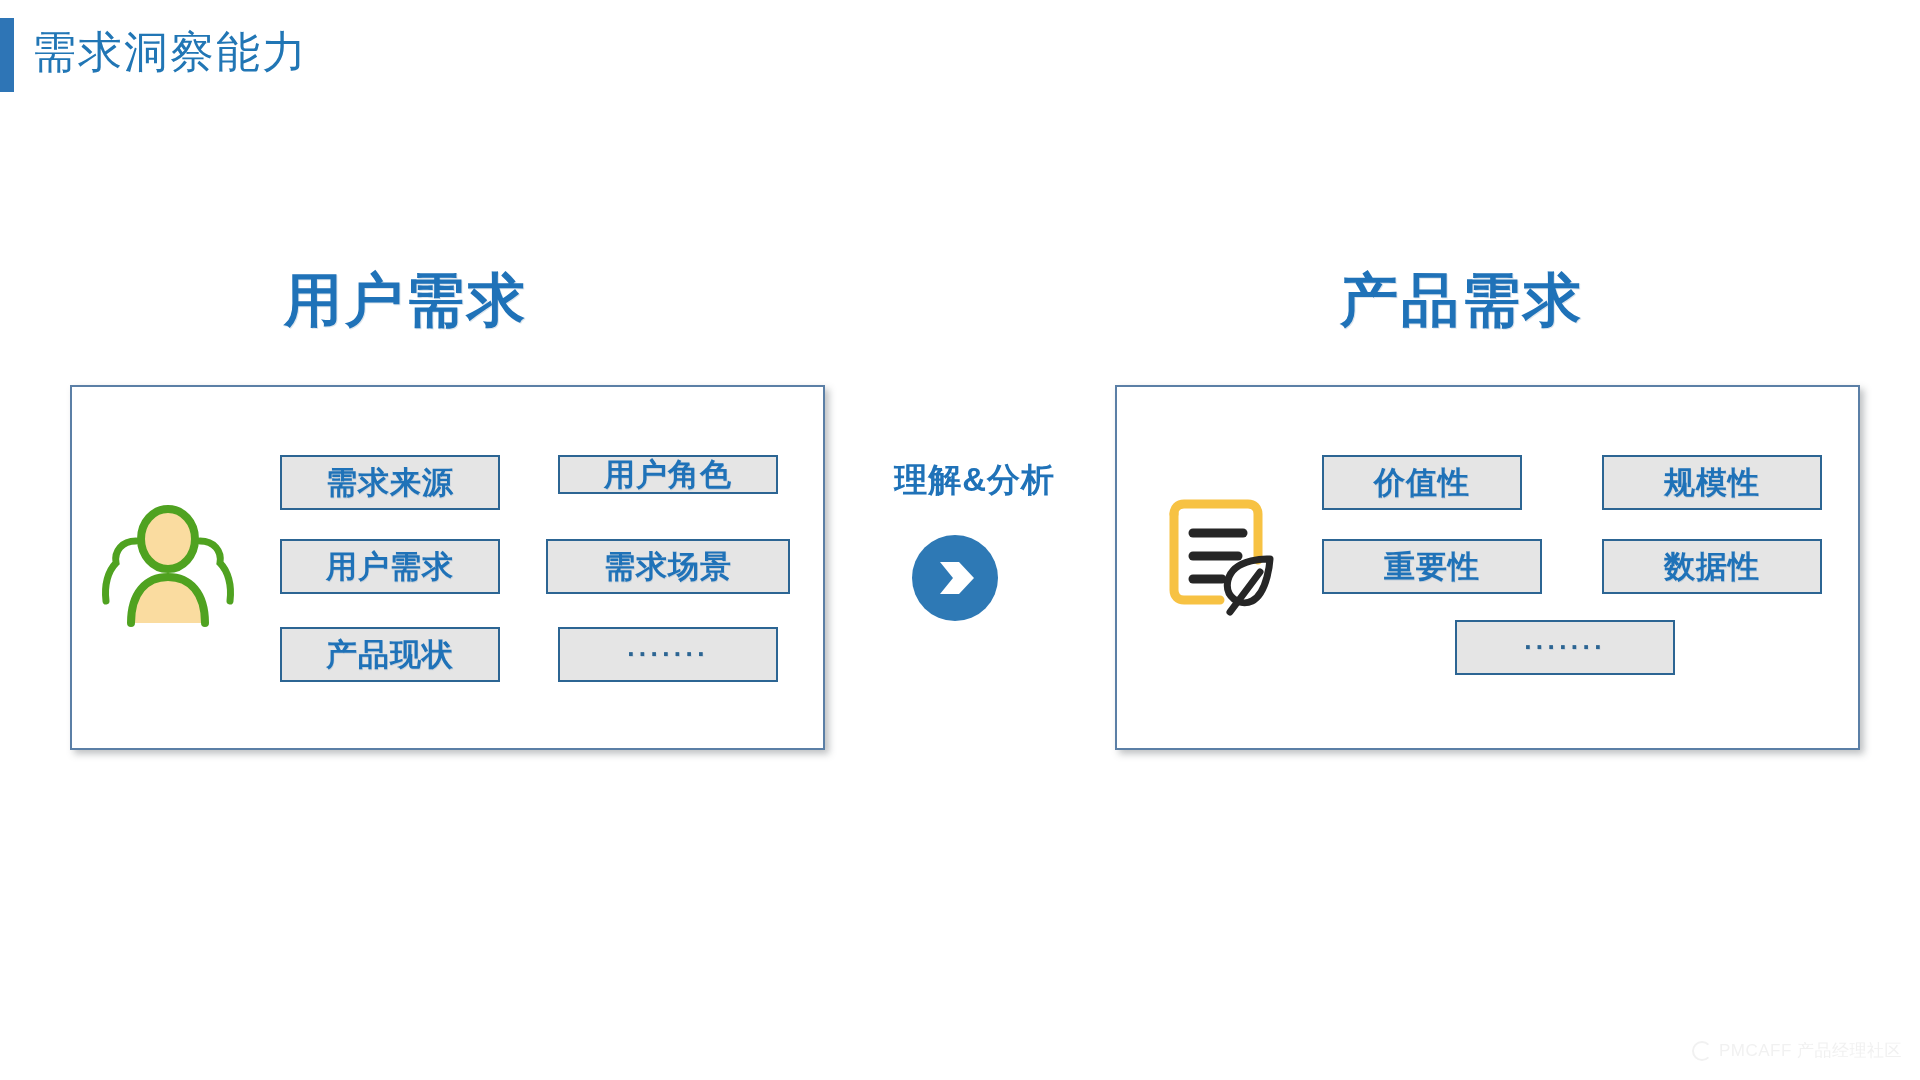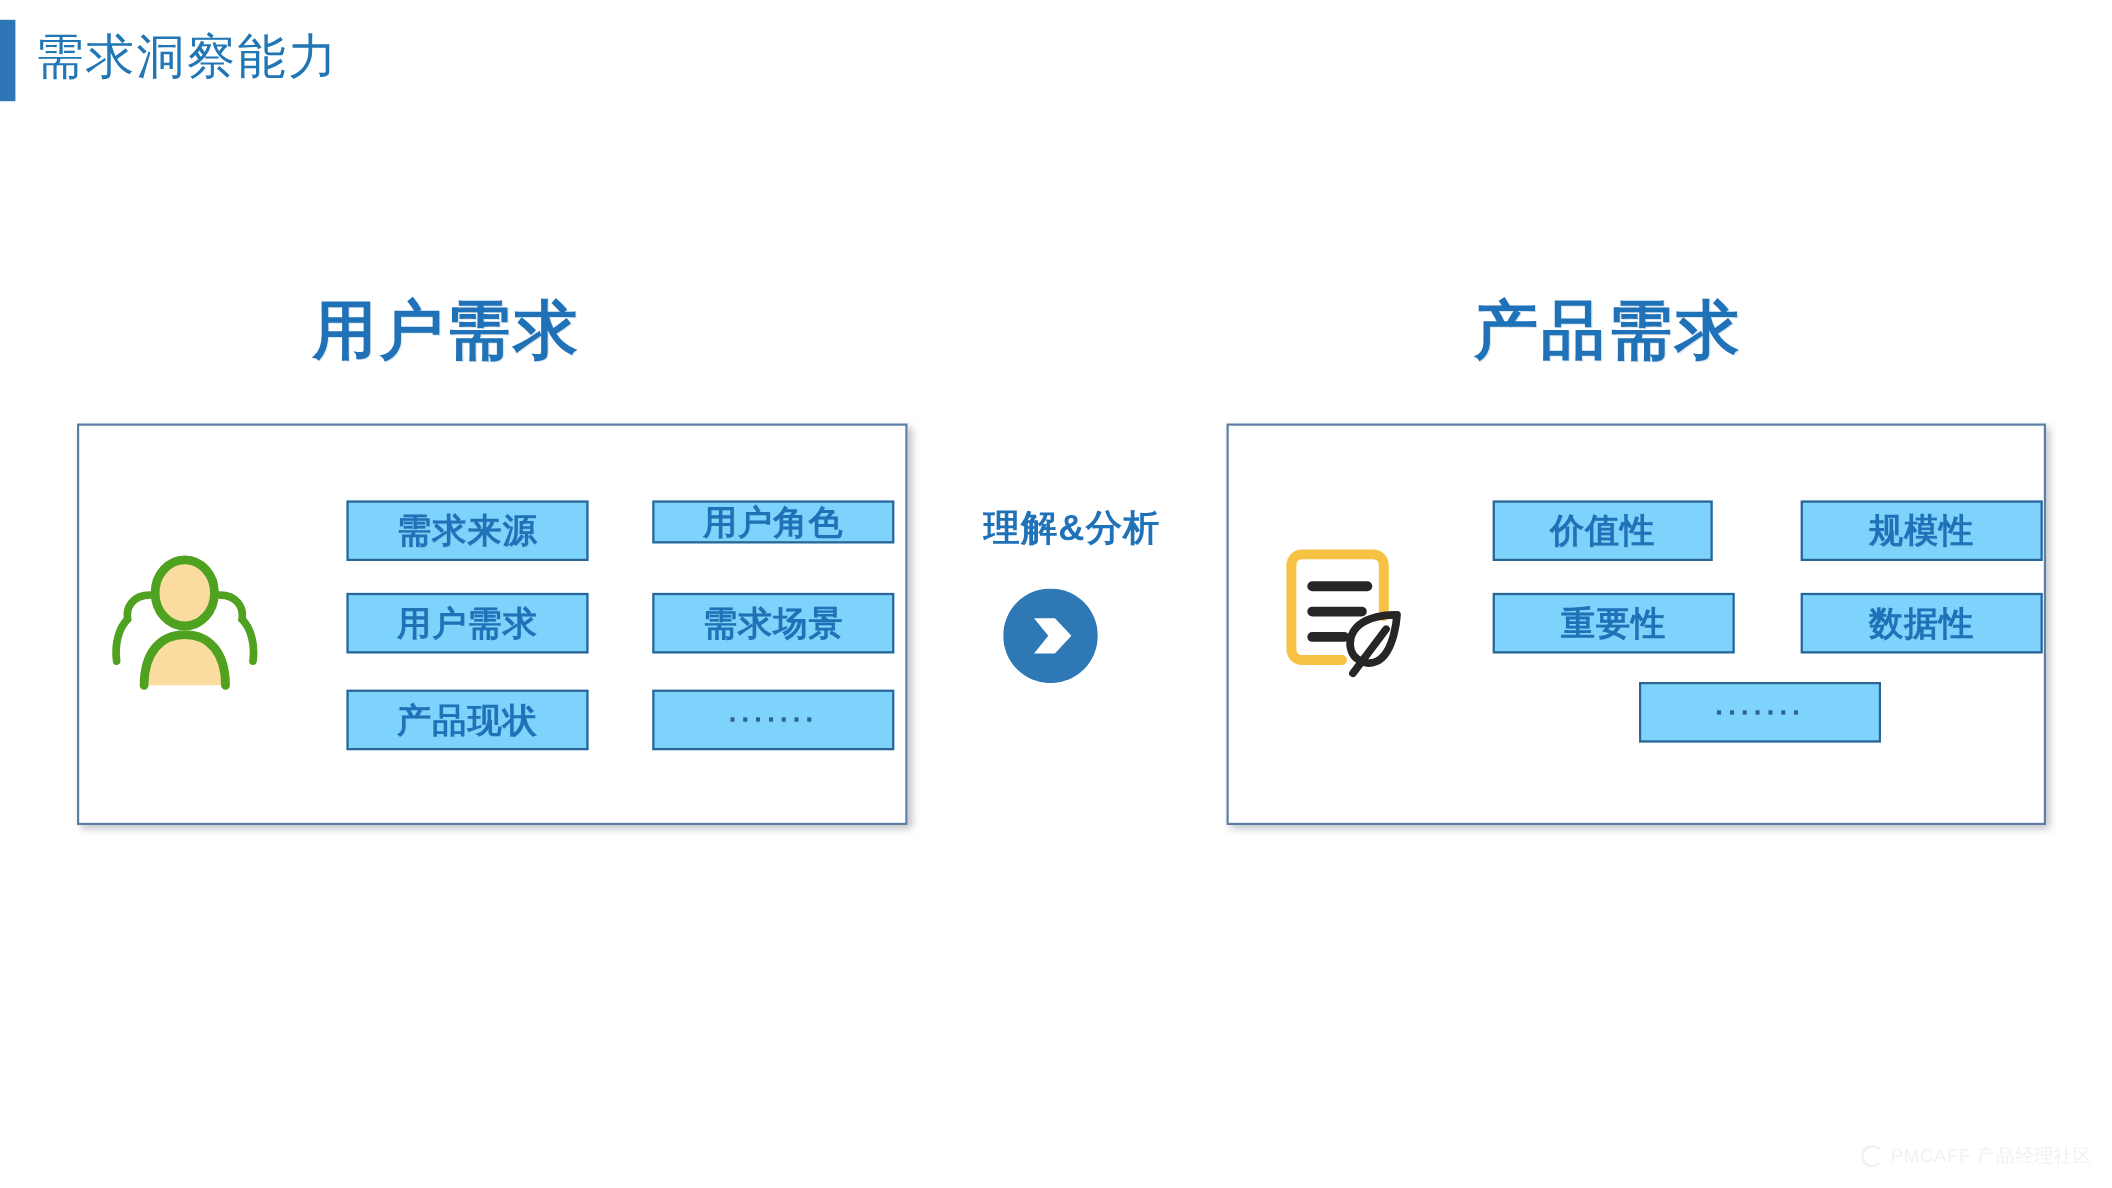--- a/index.html
+++ b/index.html
@@ -40,35 +40,34 @@
     box-shadow:4px 4px 7px rgba(90,95,100,.38);
     box-sizing:border-box;
   }
   #panel-user{left:70px;top:385px;width:755px;height:365px;}
   #panel-product{left:1115px;top:385px;width:745px;height:365px;}
 
   
   .tagbox{
     position:absolute;
     border:2px solid #2C6593;
-    background:#7dd3fc;
+    background:#e5e5e5;
     box-sizing:border-box;
     display:flex;align-items:center;justify-content:center;
     font-size:31px;font-weight:700;color:#1F72B8;
     letter-spacing:1px;white-space:nowrap;
     text-shadow:.5px .5px 0 rgba(130,160,190,.3);
-    margin-left:35px;
   }
   .tagbox.dots{font-size:26px;color:#2C6593;letter-spacing:3px;}
 
   
   #tag-u-0{left:280px;top:455px;width:220px;height:55px;}
   #tag-u-1{left:558px;top:455px;width:220px;height:39px;}
   #tag-u-2{left:280px;top:539px;width:220px;height:55px;}
-  #tag-u-3{left:558px;top:539px;width:220px;height:55px;}
+  #tag-u-3{left:546px;top:539px;width:244px;height:55px;}
   #tag-u-4{left:280px;top:627px;width:220px;height:55px;}
   #tag-u-5{left:558px;top:627px;width:220px;height:55px;}
 
   
   #tag-p-0{left:1322px;top:455px;width:200px;height:55px;}
   #tag-p-1{left:1602px;top:455px;width:220px;height:55px;}
   #tag-p-2{left:1322px;top:539px;width:220px;height:55px;}
   #tag-p-3{left:1602px;top:539px;width:220px;height:55px;}
   #tag-p-4{left:1455px;top:620px;width:220px;height:55px;}
 

